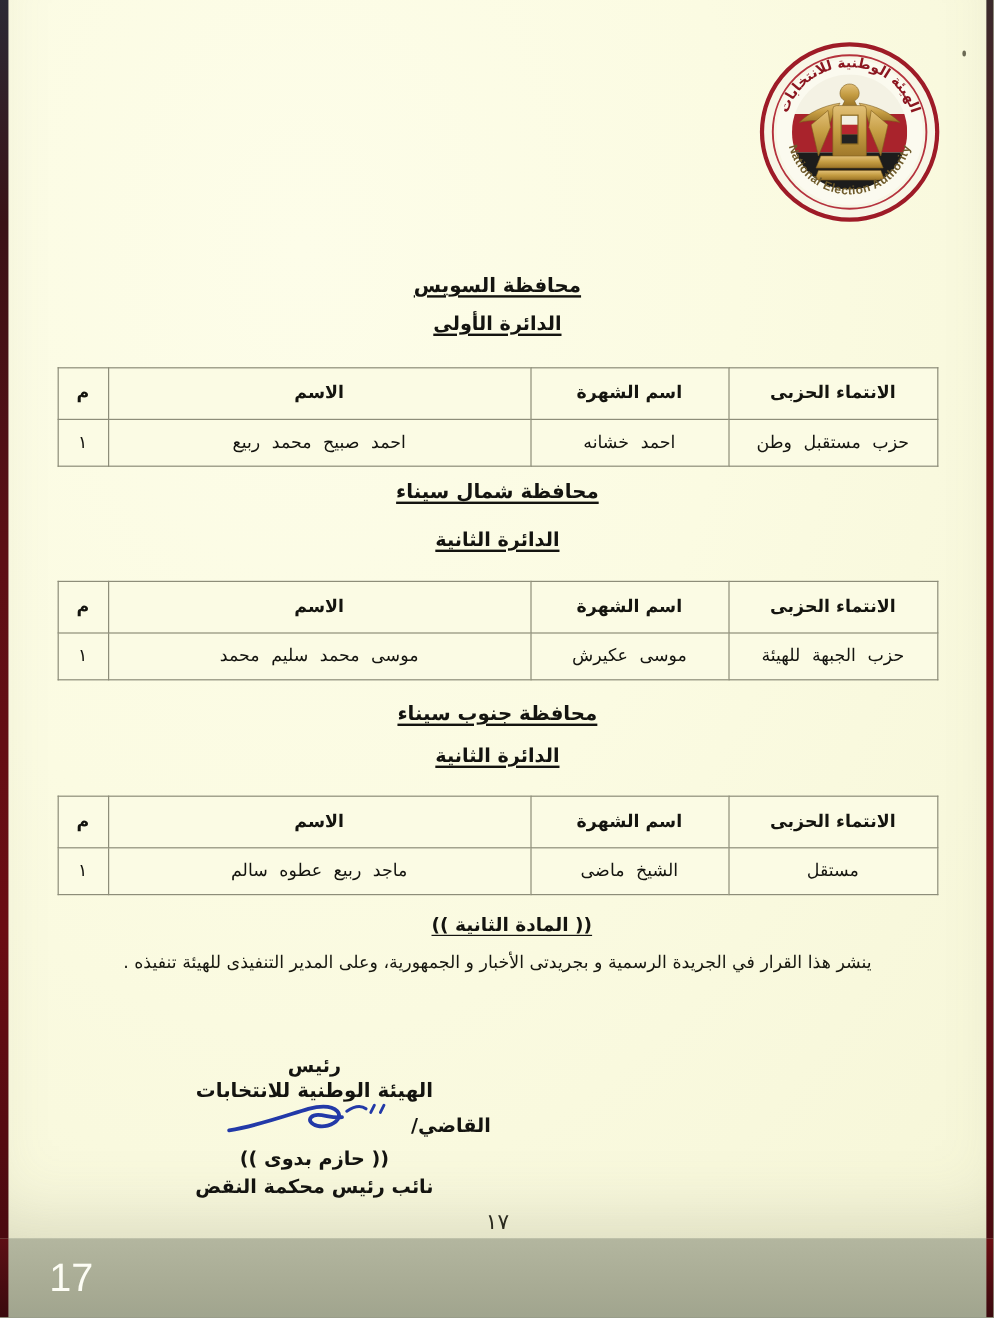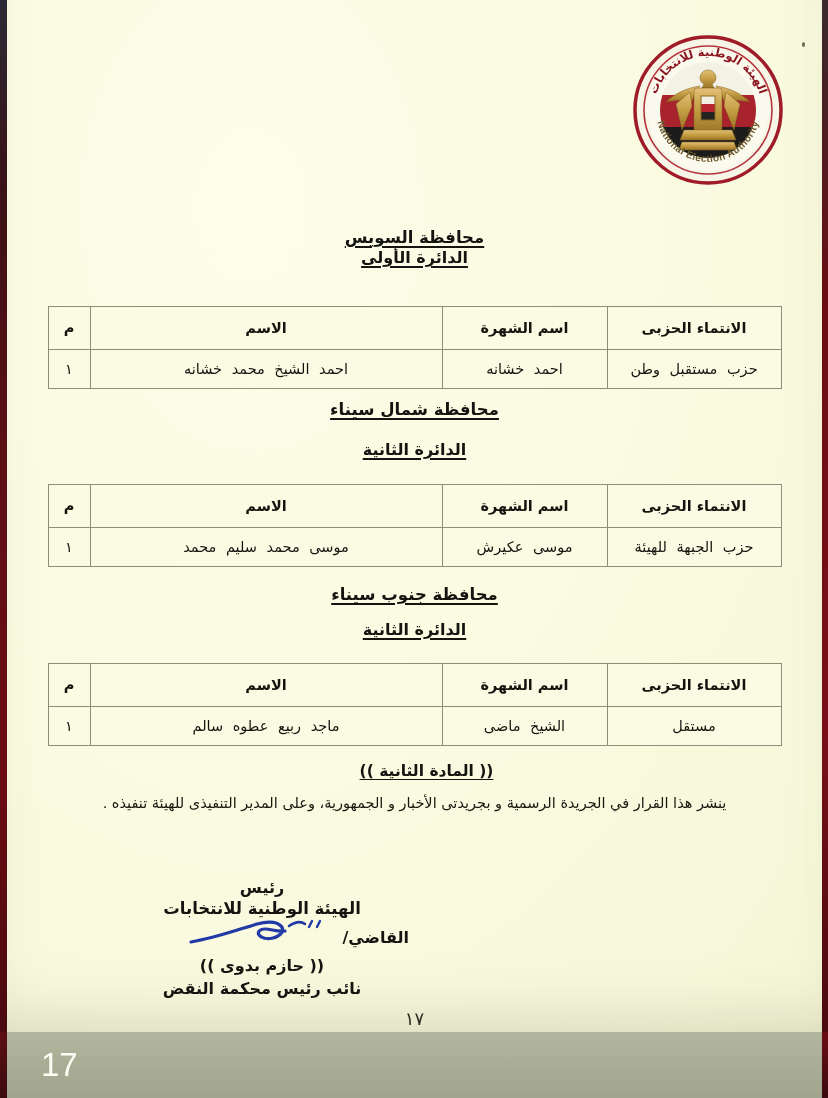--- a/index.html
+++ b/index.html
@@ -318,21 +318,21 @@
           <text font-family="Liberation Sans, sans-serif" font-size="10" font-weight="bold" fill="#6e5a2a" letter-spacing="0.4">
             <textPath href="#arcBot" startOffset="50%" text-anchor="middle">National Election Authority</textPath>
           </text>
         </svg>
       </div>
     </div>
 
     <div class="block" style="top:228px;">
       <div class="gov-title">محافظة السويس</div>
     </div>
-    <div class="block" style="top:248px;">
+    <div class="block" style="top:260px;">
       <div class="district-title">الدائرة الأولى</div>
     </div>
     <div class="block" style="top:306px;">
       <table class="cand-table">
         <colgroup>
             <col class="c-party">
             <col class="c-known">
             <col class="c-name">
             <col class="c-num">
           </colgroup>
@@ -341,21 +341,21 @@
             <th>الانتماء الحزبى</th>
             <th>اسم الشهرة</th>
             <th>الاسم</th>
             <th>م</th>
           </tr>
         </thead>
         <tbody>
           <tr>
             <td><span class="stretch">حزب مستقبل وطن</span></td>
             <td><span class="stretch">احمد خشانه</span></td>
-            <td><span class="stretch">احمد الشيخ محمد خشانه</span></td>
+            <td><span class="stretch">احمد صبيح محمد ربيع</span></td>
             <td>١</td>
           </tr>
         </tbody>
       </table>
     </div>
 
     <div class="block" style="top:400px;">
       <div class="gov-title">محافظة شمال سيناء</div>
     </div>
     <div class="block" style="top:440px;">

